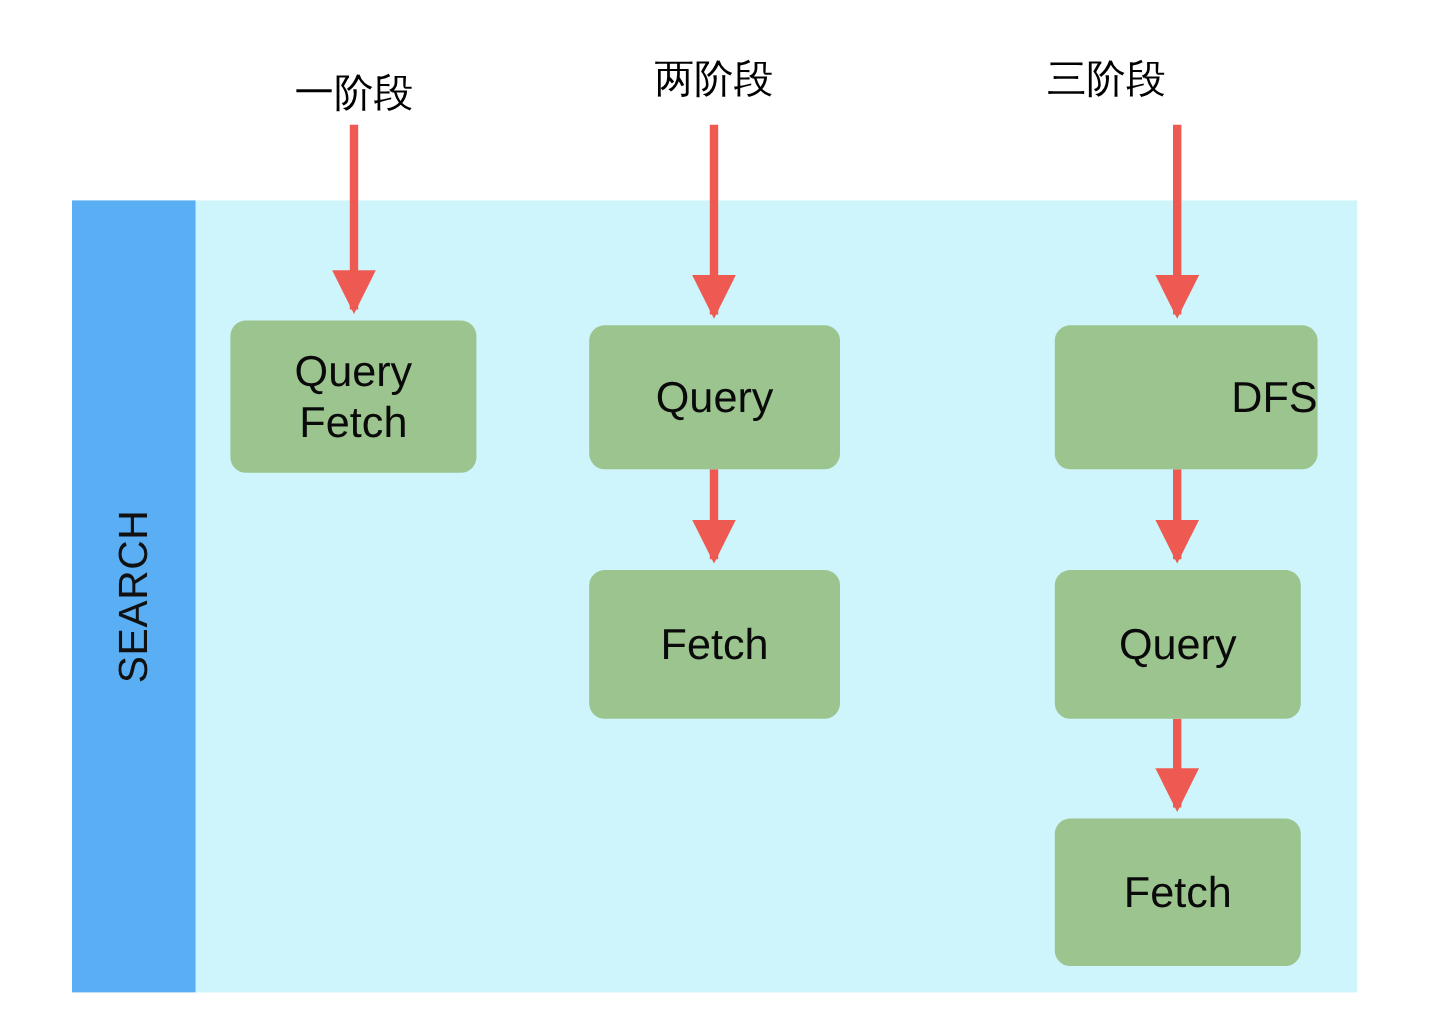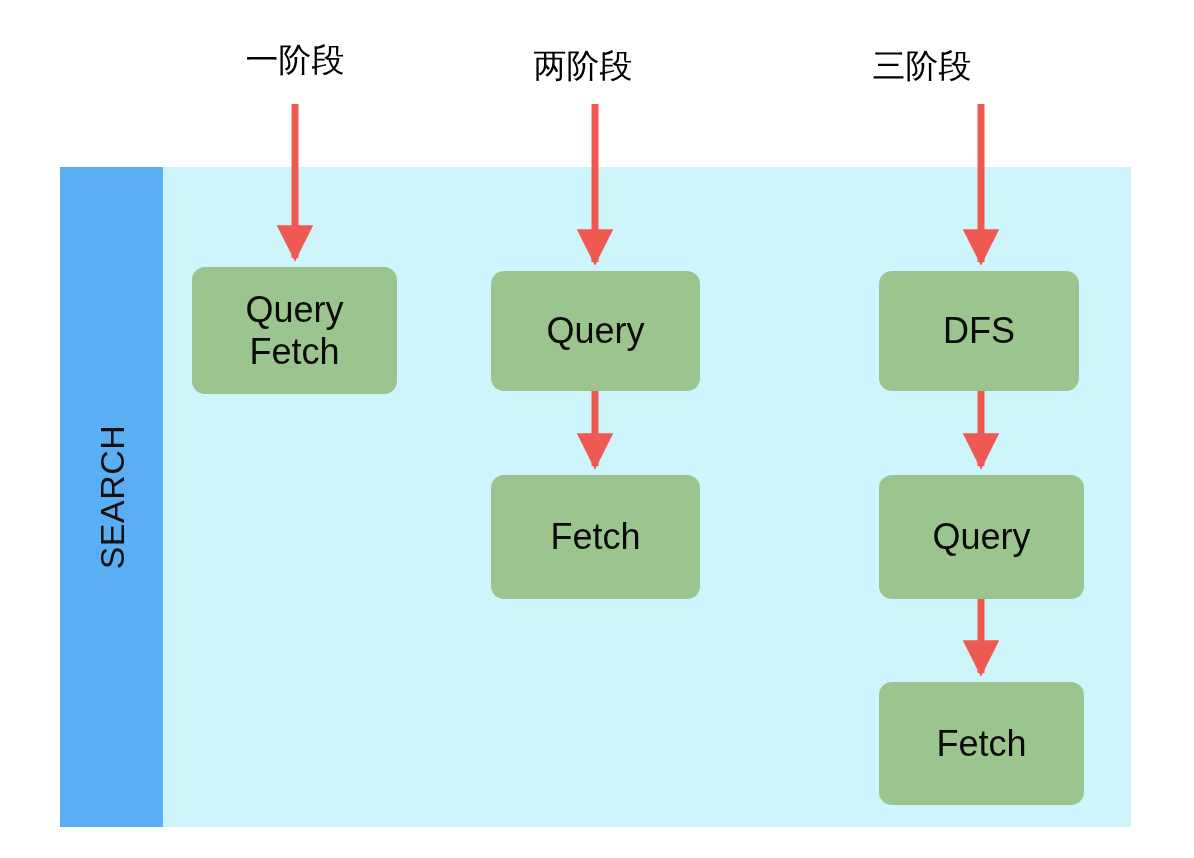--- a/index.html
+++ b/index.html
@@ -90,22 +90,22 @@
   .arrow {
     position: absolute;
     pointer-events: none;
   }
 </style>
 </head>
 <body>
 
 <div id="canvas">
 
-  <div class="stage-label" id="stage-label-0" style="left:295px; top:43px;">一阶段</div>
-  <div class="stage-label" id="stage-label-1" style="left:583px; top:49px;">两阶段</div>
+  <div class="stage-label" id="stage-label-0" style="left:295px; top:60px;">一阶段</div>
+  <div class="stage-label" id="stage-label-1" style="left:595px; top:49px;">两阶段</div>
   <div class="stage-label" id="stage-label-2" style="left:922px; top:49px;">三阶段</div>
 
   <div id="panel"></div>
 
   <div id="search-band">
     <div id="search-band-label">SEARCH</div>
   </div>
 
   <svg class="arrow" width="1194" height="858" style="left:0; top:0;" viewBox="0 0 1194 858" xmlns="http://www.w3.org/2000/svg">
     <defs>
@@ -128,21 +128,21 @@
 Fetch</span>
   </div>
 
   <div class="node-box" style="left:491px; top:271px; width:209px; height:120px;">
     <span class="node-label">Query</span>
   </div>
   <div class="node-box" style="left:491px; top:475px; width:209px; height:124px;">
     <span class="node-label">Fetch</span>
   </div>
 
-  <div class="node-box" style="left:879px; top:271px; width:200px; height:120px;">
+  <div class="node-box" style="left:879px; top:271px; width:219px; height:120px;justify-content:flex-end;">
     <span class="node-label">DFS</span>
   </div>
   <div class="node-box" style="left:879px; top:475px; width:205px; height:124px;">
     <span class="node-label">Query</span>
   </div>
   <div class="node-box" style="left:879px; top:682px; width:205px; height:123px;">
     <span class="node-label">Fetch</span>
   </div>
 
 </div>

